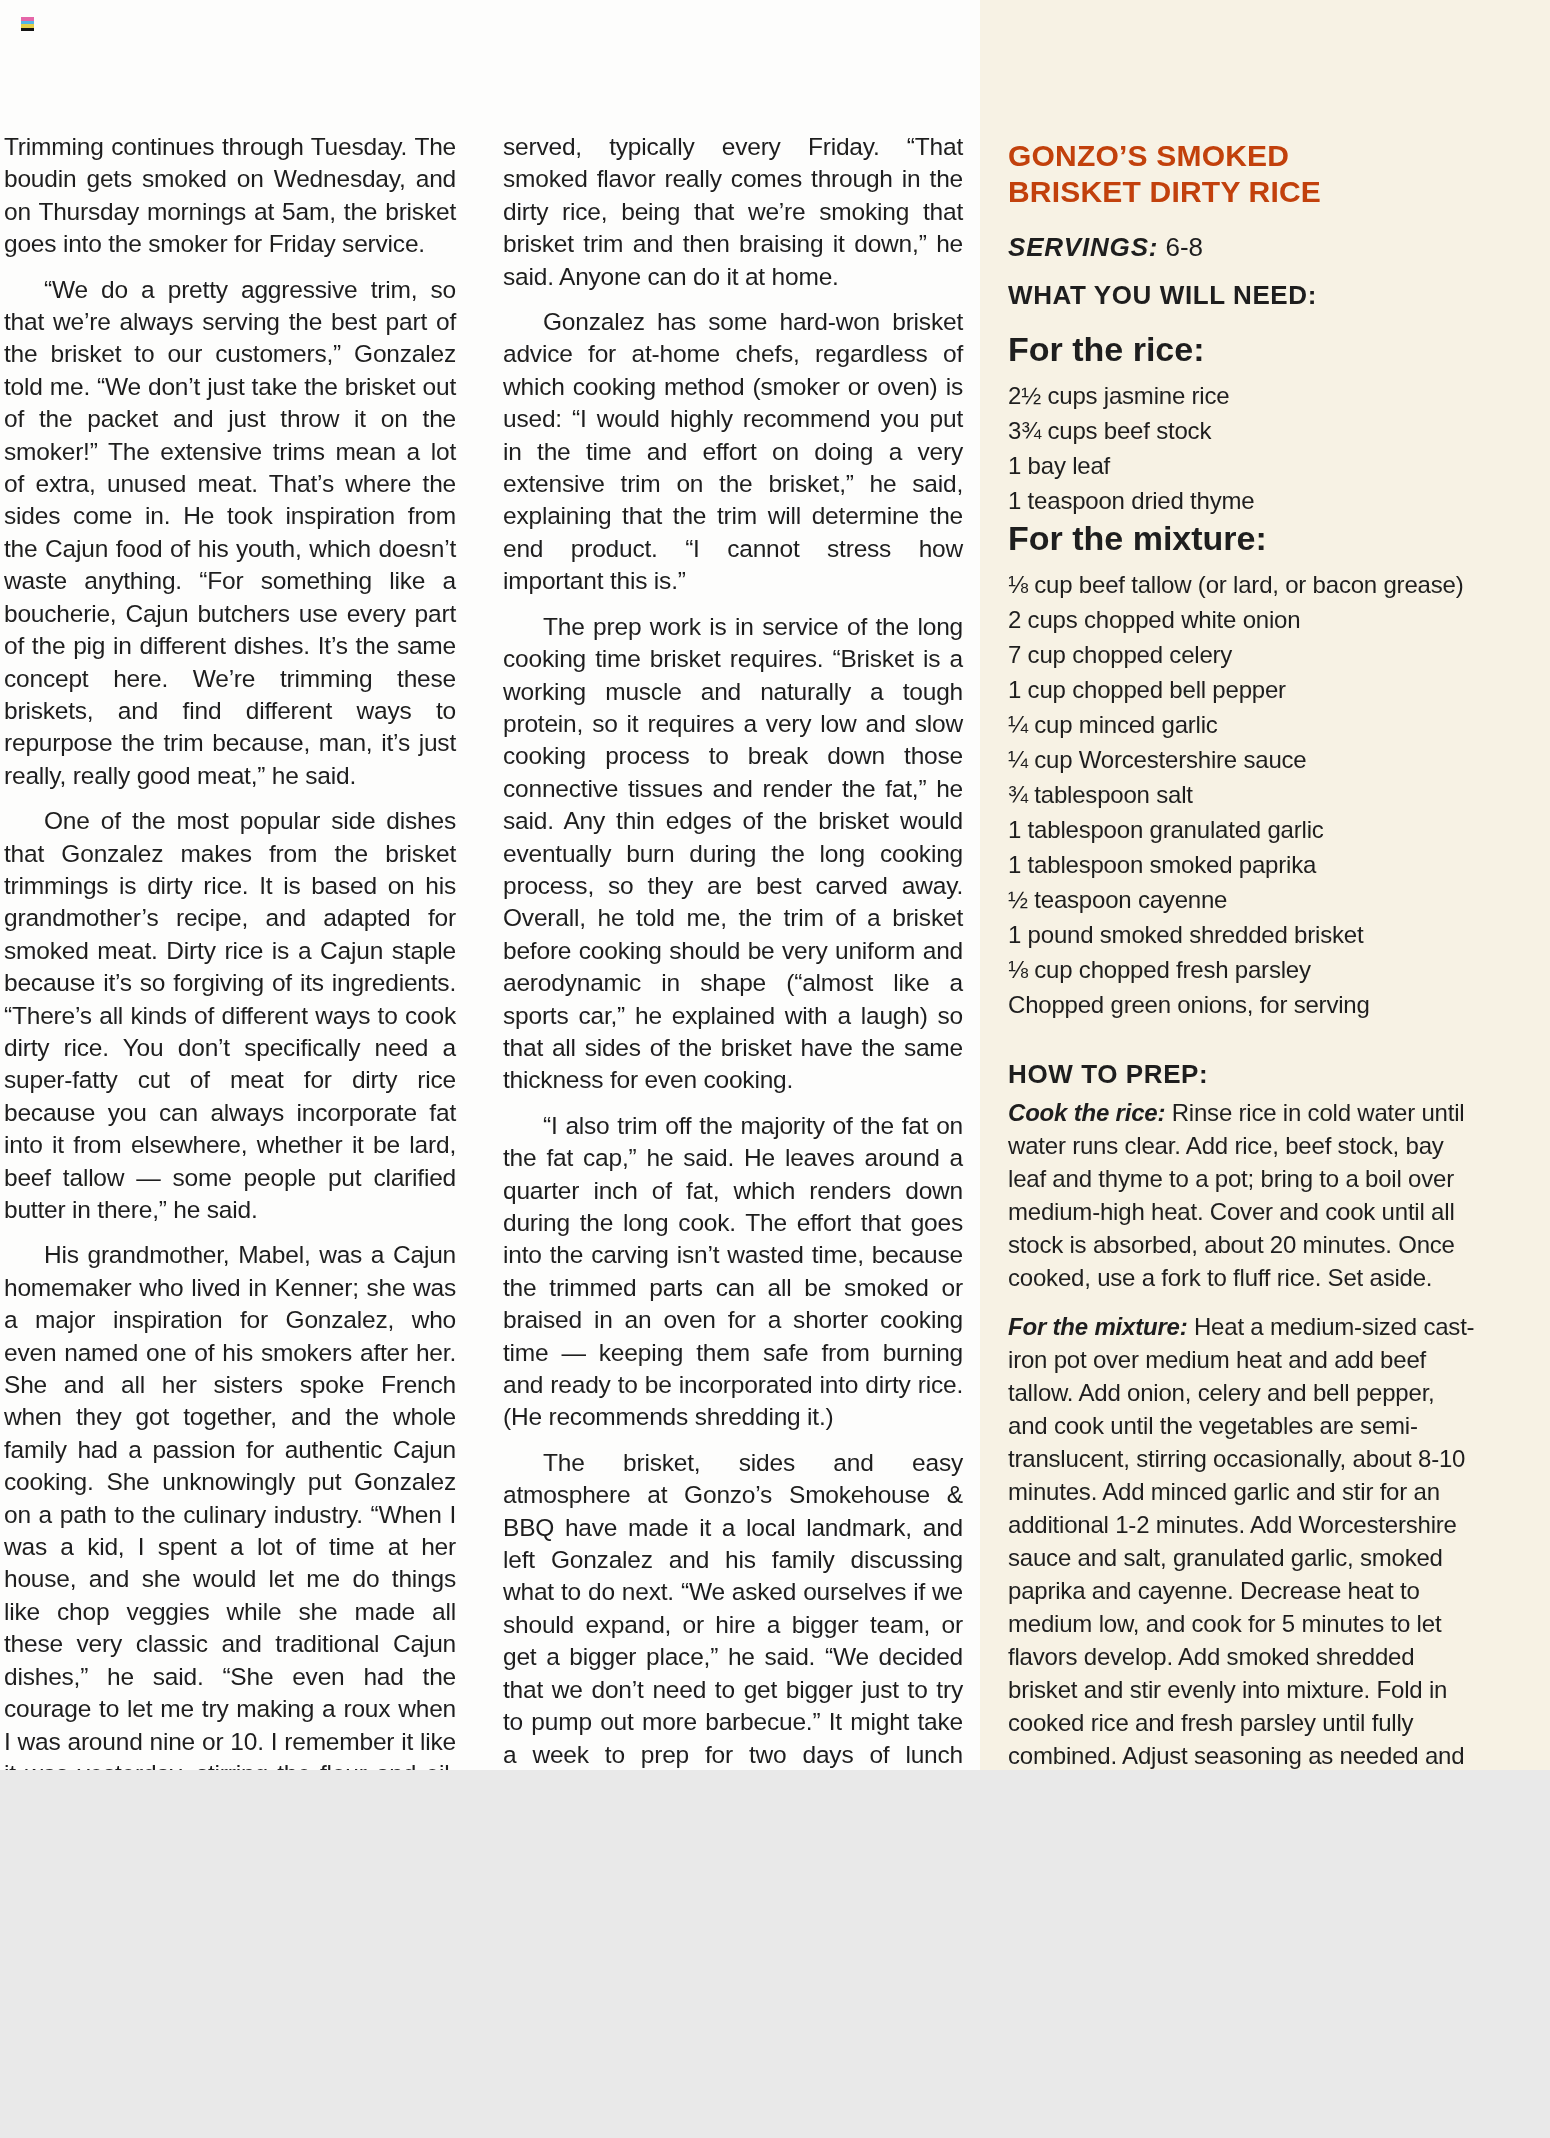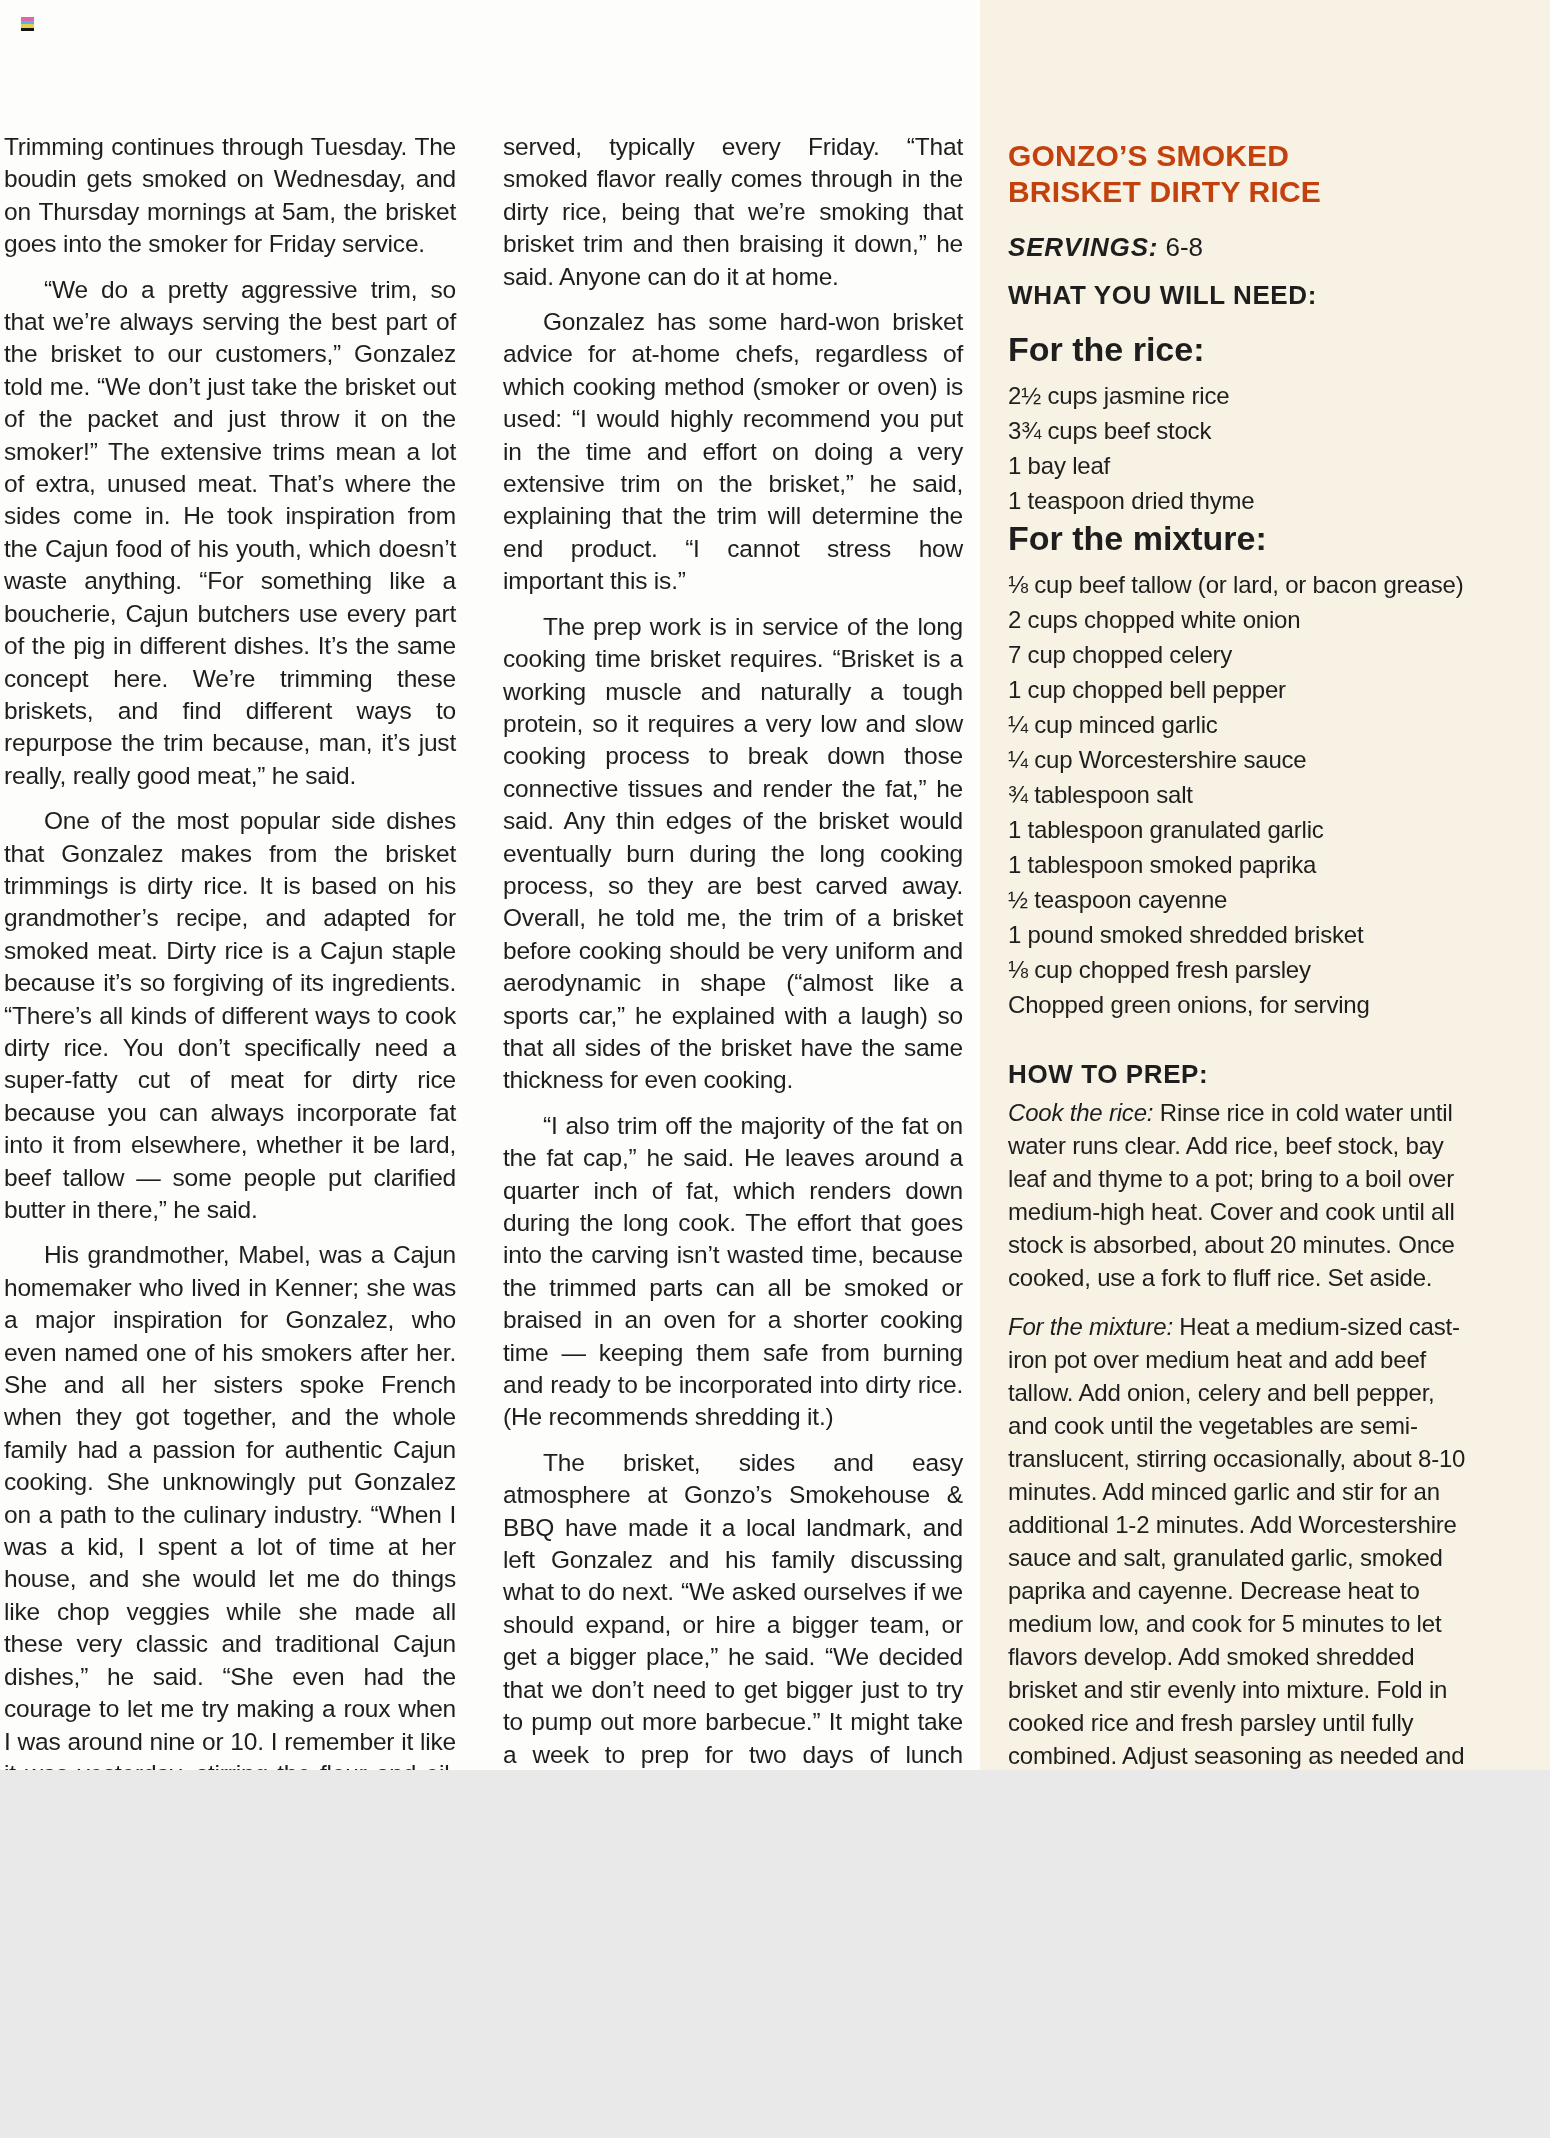--- a/index.html
+++ b/index.html
@@ -50,21 +50,21 @@
     font-weight:bold; font-size:34px; margin:0 0 9px 0;
   }
   ul.ing{list-style:none; margin:0 0 1px 0; padding:0;}
   ul.ing li{
     font-size:24px; line-height:35px; white-space:nowrap; letter-spacing:-0.2px;
   }
   .prep-heading{margin:37px 0 6px 0;}
   .step{
     font-size:24px; line-height:33px; margin:0 0 16px 0; letter-spacing:-0.2px;
   }
-  .step .lead{font-weight:normal; font-style:italic;}
+  .step .lead{font-weight:bold; font-style:italic;}
   .credit{font-size:20px; margin-top:72px;}
   
   .footer{
     position:absolute; top:2066px; right:42px;
     display:flex; align-items:baseline;
   }
   .footer .site{font-size:23px; letter-spacing:4.5px; color:#6d28d9;}
   .footer .pagenum{font-weight:bold; font-size:27px; margin-left:28px; color:#111;}
 </style>
 </head>

